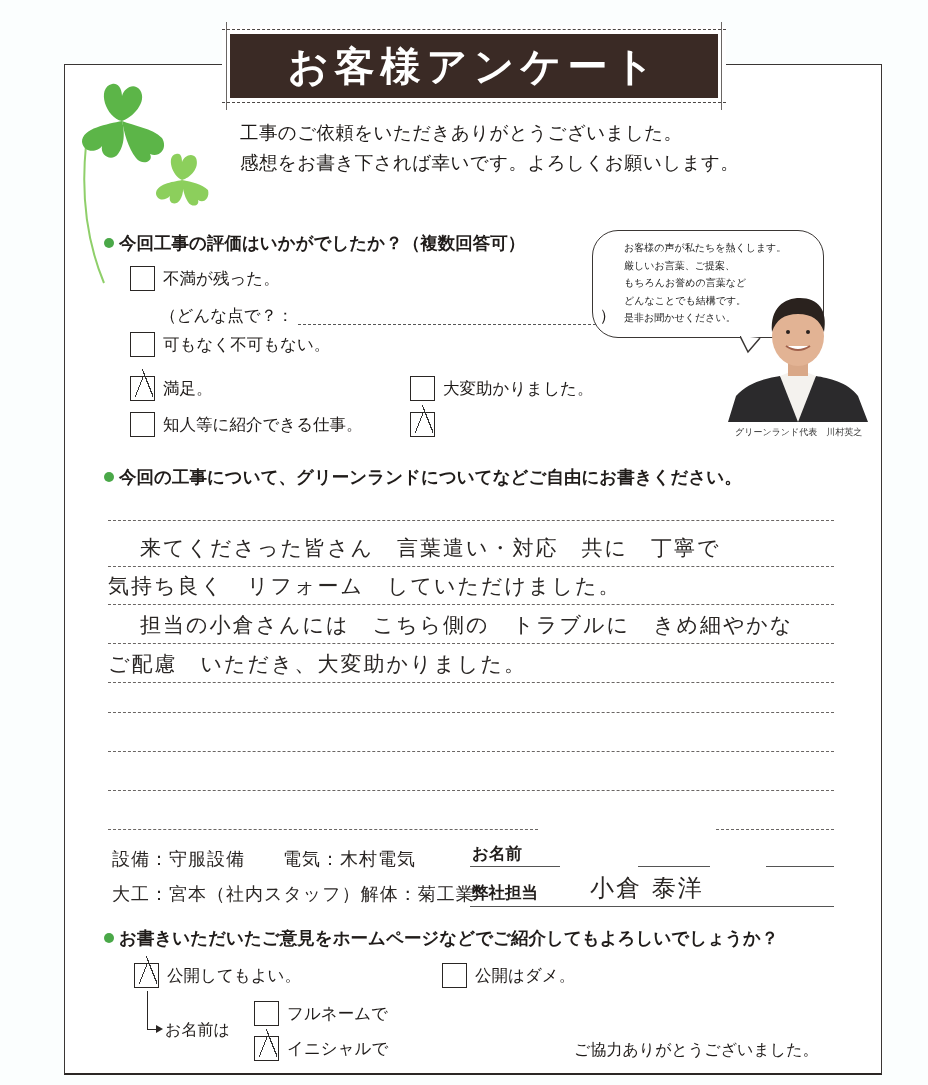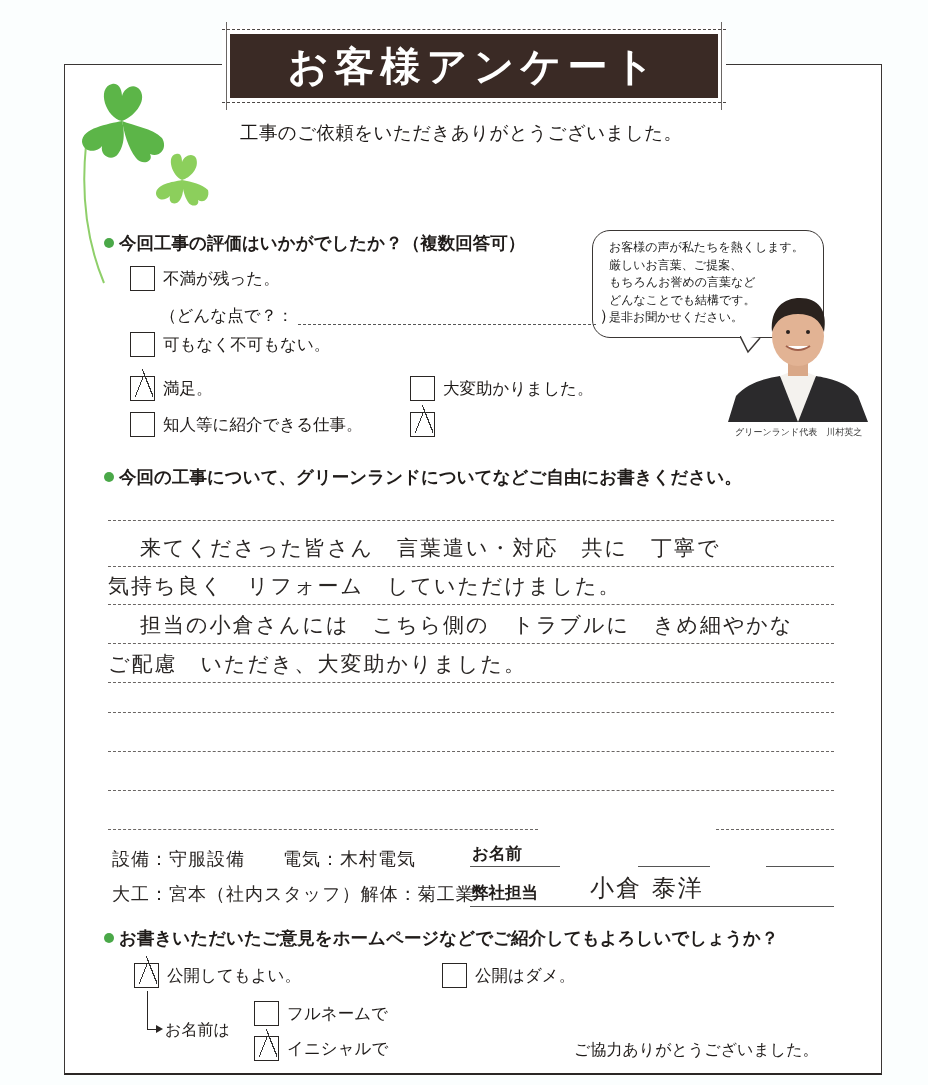--- a/index.html
+++ b/index.html
@@ -30,22 +30,22 @@
   .opt { position: absolute; display: flex; align-items: center; font-size: 16.5px; white-space: nowrap; }
   .cb { width: 25px; height: 25px; border: 1.8px solid #2a2624; margin-right: 8px; position: relative; background: #fff; flex: none; }
   .cb.checked::after { content: ""; position: absolute; left: 4px; top: -8px; width: 18px; height: 28px;
                        background:
                          linear-gradient(to bottom right, transparent 48%, #333 48%, #333 54%, transparent 54%) 0 8px/8px 20px no-repeat,
                          linear-gradient(to top right, transparent 48%, #333 48%, #333 54%, transparent 54%) 7px 0/11px 28px no-repeat; }
 
   .reason { position: absolute; left: 160px; top: 305px; display: flex; font-size: 16.5px; white-space: nowrap; }
   .reason .fill { width: 298px; height: 20px; border-bottom: 1px dashed #555; margin: 0 4px; }
 
-  .bubble { position: absolute; left: 592px; top: 230px; width: 232px; height: 108px; border: 1.5px solid #3a3634; border-radius: 18px; background: #fff;
-            padding: 8px 10px 0 16px; font-size: 12px; line-height: 17.5px; color: #222; }
+  .bubble { position: absolute; left: 592px; top: 230px; width: 232px; height: 108px; border: 1.5px solid #3a3634; border-radius: 26px; background: #fff;
+            padding: 8px 10px 0 31px; font-size: 10px; line-height: 17.5px; color: #222; }
   .bubble div { white-space: nowrap; }
   .bubble-tail { position: absolute; left: 740px; top: 336px; width: 22px; height: 18px; }
 
   .photo { position: absolute; left: 728px; top: 292px; width: 140px; height: 130px; }
   .caption { position: absolute; left: 735px; top: 426px; font-size: 9px; color: #333; white-space: nowrap; }
 
   .line { position: absolute; height: 0; border-top: 1.3px dashed #6a6664; }
 
   .hand { position: absolute; font-family: "DejaVu Serif", serif; font-size: 21px; color: #2a2624; white-space: nowrap; letter-spacing: 2px; }
   .hand-sm { font-size: 18px; letter-spacing: 1px; }
@@ -87,20 +87,21 @@
 <svg class="clover" style="left:152px;top:150px;width:60px;height:58px" viewBox="0 0 60 58">
   <g fill="#8ccf5c">
     <path d="M30 30 C20 26 14 6 24 4 C30 2 30 10 30 12 C32 6 40 2 44 8 C48 18 38 28 30 30Z"></path>
     <path d="M30 30 C20 32 4 34 4 44 C6 52 14 50 18 46 C16 54 24 56 28 50 C32 44 32 34 30 30Z"></path>
     <path d="M30 30 C40 32 50 34 56 40 C58 48 52 54 46 50 C48 56 40 58 36 52 C32 46 30 36 30 30Z"></path>
   </g>
 </svg>
 
 <div class="intro">
   <div>工事のご依頼をいただきありがとうございました。</div>
+  <div>感想をお書き下されば幸いです。よろしくお願いします。</div>
 </div>
 
 <div class="bubble">
   <div>お客様の声が私たちを熱くします。</div>
   <div>厳しいお言葉、ご提案、</div>
   <div>もちろんお誉めの言葉など</div>
   <div>どんなことでも結構です。</div>
   <div>是非お聞かせください。</div>
 </div>
 <svg class="bubble-tail" viewBox="0 0 22 18">

